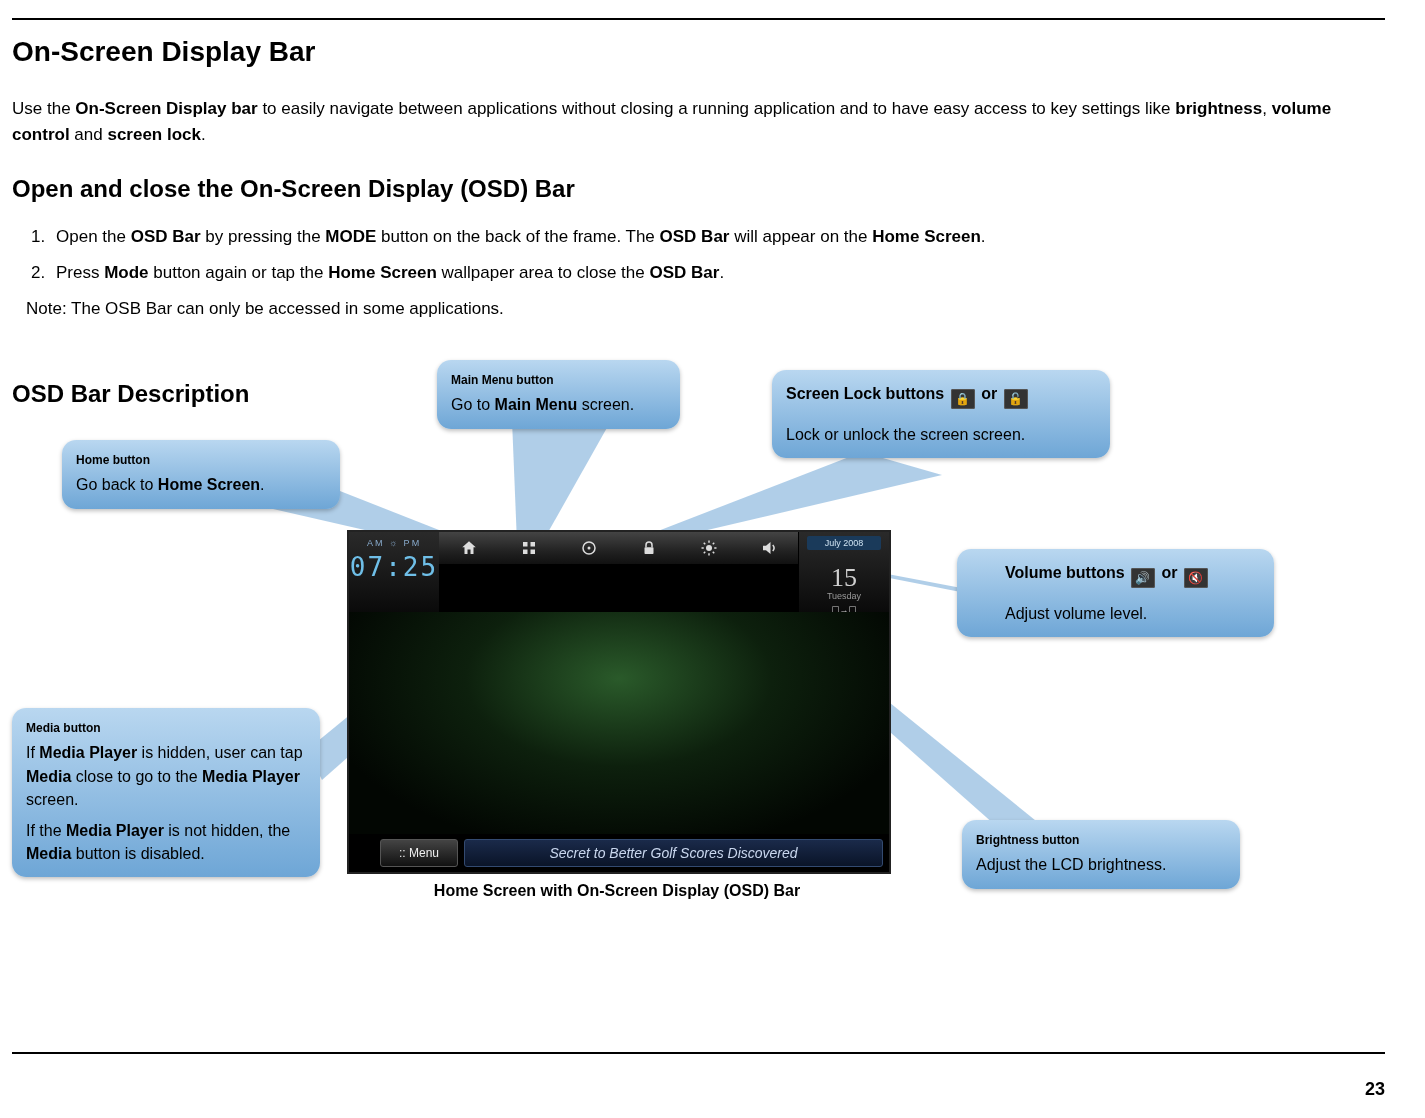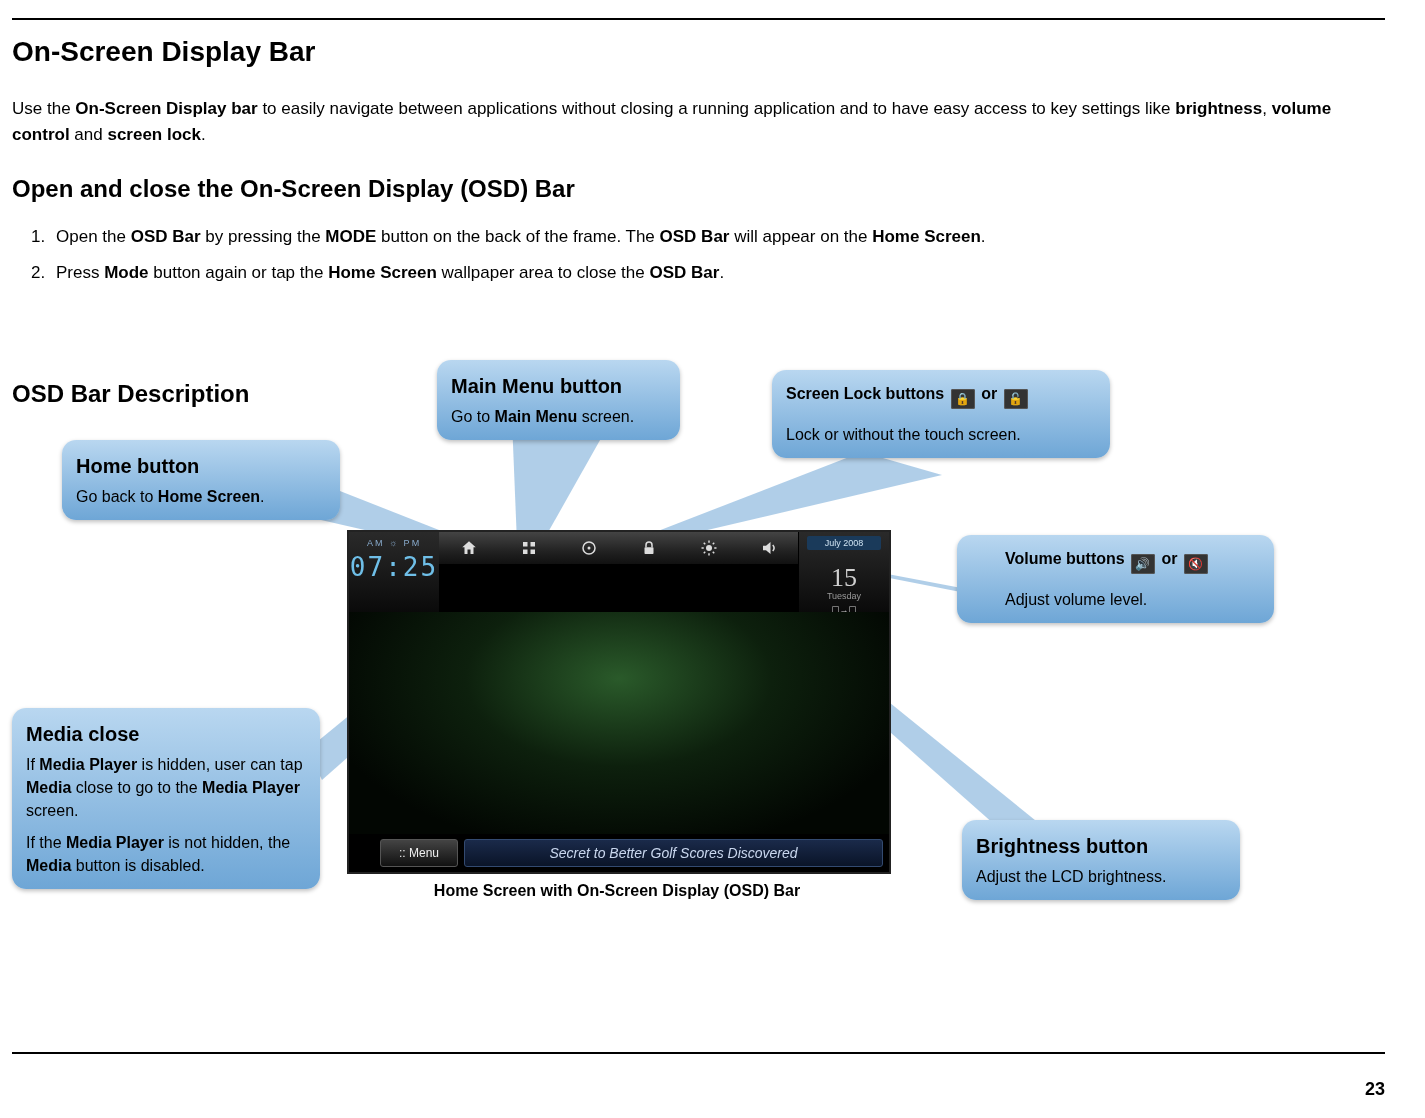--- a/index.html
+++ b/index.html
@@ -11,21 +11,21 @@
   .body{font-size:17px;line-height:1.5;}
   .body b{font-weight:bold;}
   ol.steps{font-size:17px;padding-left:38px;margin:0;}
   ol.steps li{padding-left:6px;margin:0 0 16px 0;}
   .note{font-size:17px;margin:0 0 0 14px;}
   .pagenum{position:absolute;right:40px;bottom:18px;font-weight:bold;font-size:18px;}
 
   
   .diagram{position:absolute;left:12px;right:40px;top:360px;bottom:80px;}
   .callout{position:absolute;background:linear-gradient(#b9d7f0,#6ea6d6);border-radius:14px;padding:12px 14px;font-size:16px;box-shadow:0 2px 4px rgba(0,0,0,0.25);line-height:1.45;}
-  .callout .title{font-weight:bold;font-size:20px;display:block;margin-bottom:4px;}
+  .callout .title{font-weight:bold;font-size:12px;display:block;margin-bottom:4px;}
   .callout b{font-weight:bold;}
   .inline-icon{display:inline-block;width:24px;height:20px;background:#333;border-radius:2px;vertical-align:-4px;position:relative;color:#fff;font-size:12px;text-align:center;line-height:20px;margin:0 2px;box-shadow:inset 0 0 0 1px #555;}
 
   svg.leaders{position:absolute;left:0;top:0;pointer-events:none;}
 
   
   .device{position:absolute;left:335px;top:170px;width:540px;height:340px;background:#000;border:2px solid #222;text-decoration:underline;}
   .osd{position:absolute;left:90px;right:90px;top:0;height:32px;background:linear-gradient(#444,#222 60%,#111);border-bottom:1px solid #000;display:flex;justify-content:space-around;align-items:center;}
   .osd .ico{width:24px;height:24px;color:#ddd;display:flex;align-items:center;justify-content:center;font-size:16px;}
   .osd .ico svg{width:18px;height:18px;fill:#ddd;}
@@ -62,20 +62,21 @@
 
   <ol class="steps">
     <li>
       <span>Open the </span><b>OSD Bar</b><span> by pressing the </span><b>MODE</b><span> button on the back of the frame.  The </span><b>OSD Bar</b><span> will appear on the </span><b>Home Screen</b><span>.</span>
     </li>
     <li>
       <span>Press </span><b>Mode</b><span> button again or tap the </span><b>Home Screen</b><span> wallpaper area to close the </span><b>OSD Bar</b><span>.</span>
     </li>
   </ol>
 
+  <p class="note">Note: The OSB Bar can only be accessed in some applications.</p>
 
   <div class="diagram">
 
     <h2 class="osd-desc">OSD Bar Description</h2>
 
     <svg class="leaders" width="1373" height="700">
 
       <polygon points="200,120 300,120 460,183 440,190 200,135" fill="#a7c9e6" opacity="0.9"></polygon>
       <polygon points="520,50 605,50 530,183 505,183 500,60" fill="#a7c9e6" opacity="0.9"></polygon>
       <polygon points="850,92 930,115 640,183 615,183" fill="#a7c9e6" opacity="0.9"></polygon>
@@ -91,37 +92,37 @@
 
     <div class="callout" style="left:425px;top:0px;width:215px;">
       <span class="title">Main Menu button</span>
       <span>Go to </span><b>Main Menu</b><span> screen.</span>
     </div>
 
     <div class="callout" style="left:760px;top:10px;width:310px;">
       <div style="font-weight:bold;margin-bottom:14px;">
         <span>Screen Lock buttons </span><span class="inline-icon">🔒</span><span> or </span><span class="inline-icon">🔓</span>
       </div>
-      <span>Lock or without the touch screen.</span>
-    </div>
-
-    <div class="callout" style="left:945px;top:175px;width:255px;padding-left:48px;">
+      <span>Lock or unlock the screen screen.</span>
+    </div>
+
+    <div class="callout" style="left:945px;top:189px;width:255px;padding-left:48px;">
       <div style="font-weight:bold;margin-bottom:14px;">
         <span>Volume buttons </span><span class="inline-icon">🔊</span><span> or </span><span class="inline-icon">🔇</span>
       </div>
       <span>Adjust volume level.</span>
     </div>
 
     <div class="callout" style="left:950px;top:460px;width:250px;">
       <span class="title">Brightness button</span>
       <span>Adjust the LCD brightness.</span>
     </div>
 
     <div class="callout" style="left:0px;top:348px;width:280px;">
-      <span class="title">Media close</span>
+      <span class="title">Media button</span>
       <div style="margin-bottom:8px;">
         <span>If </span><b>Media Player</b><span> is hidden, user can tap </span><b>Media</b><span> close to go to the </span><b>Media Player</b><span> screen.</span>
       </div>
       <div>
         <span>If the </span><b>Media Player</b><span> is not hidden, the </span><b>Media</b><span> button is disabled.</span>
       </div>
     </div>
 
     <div class="device">
       <div class="panel-left">

